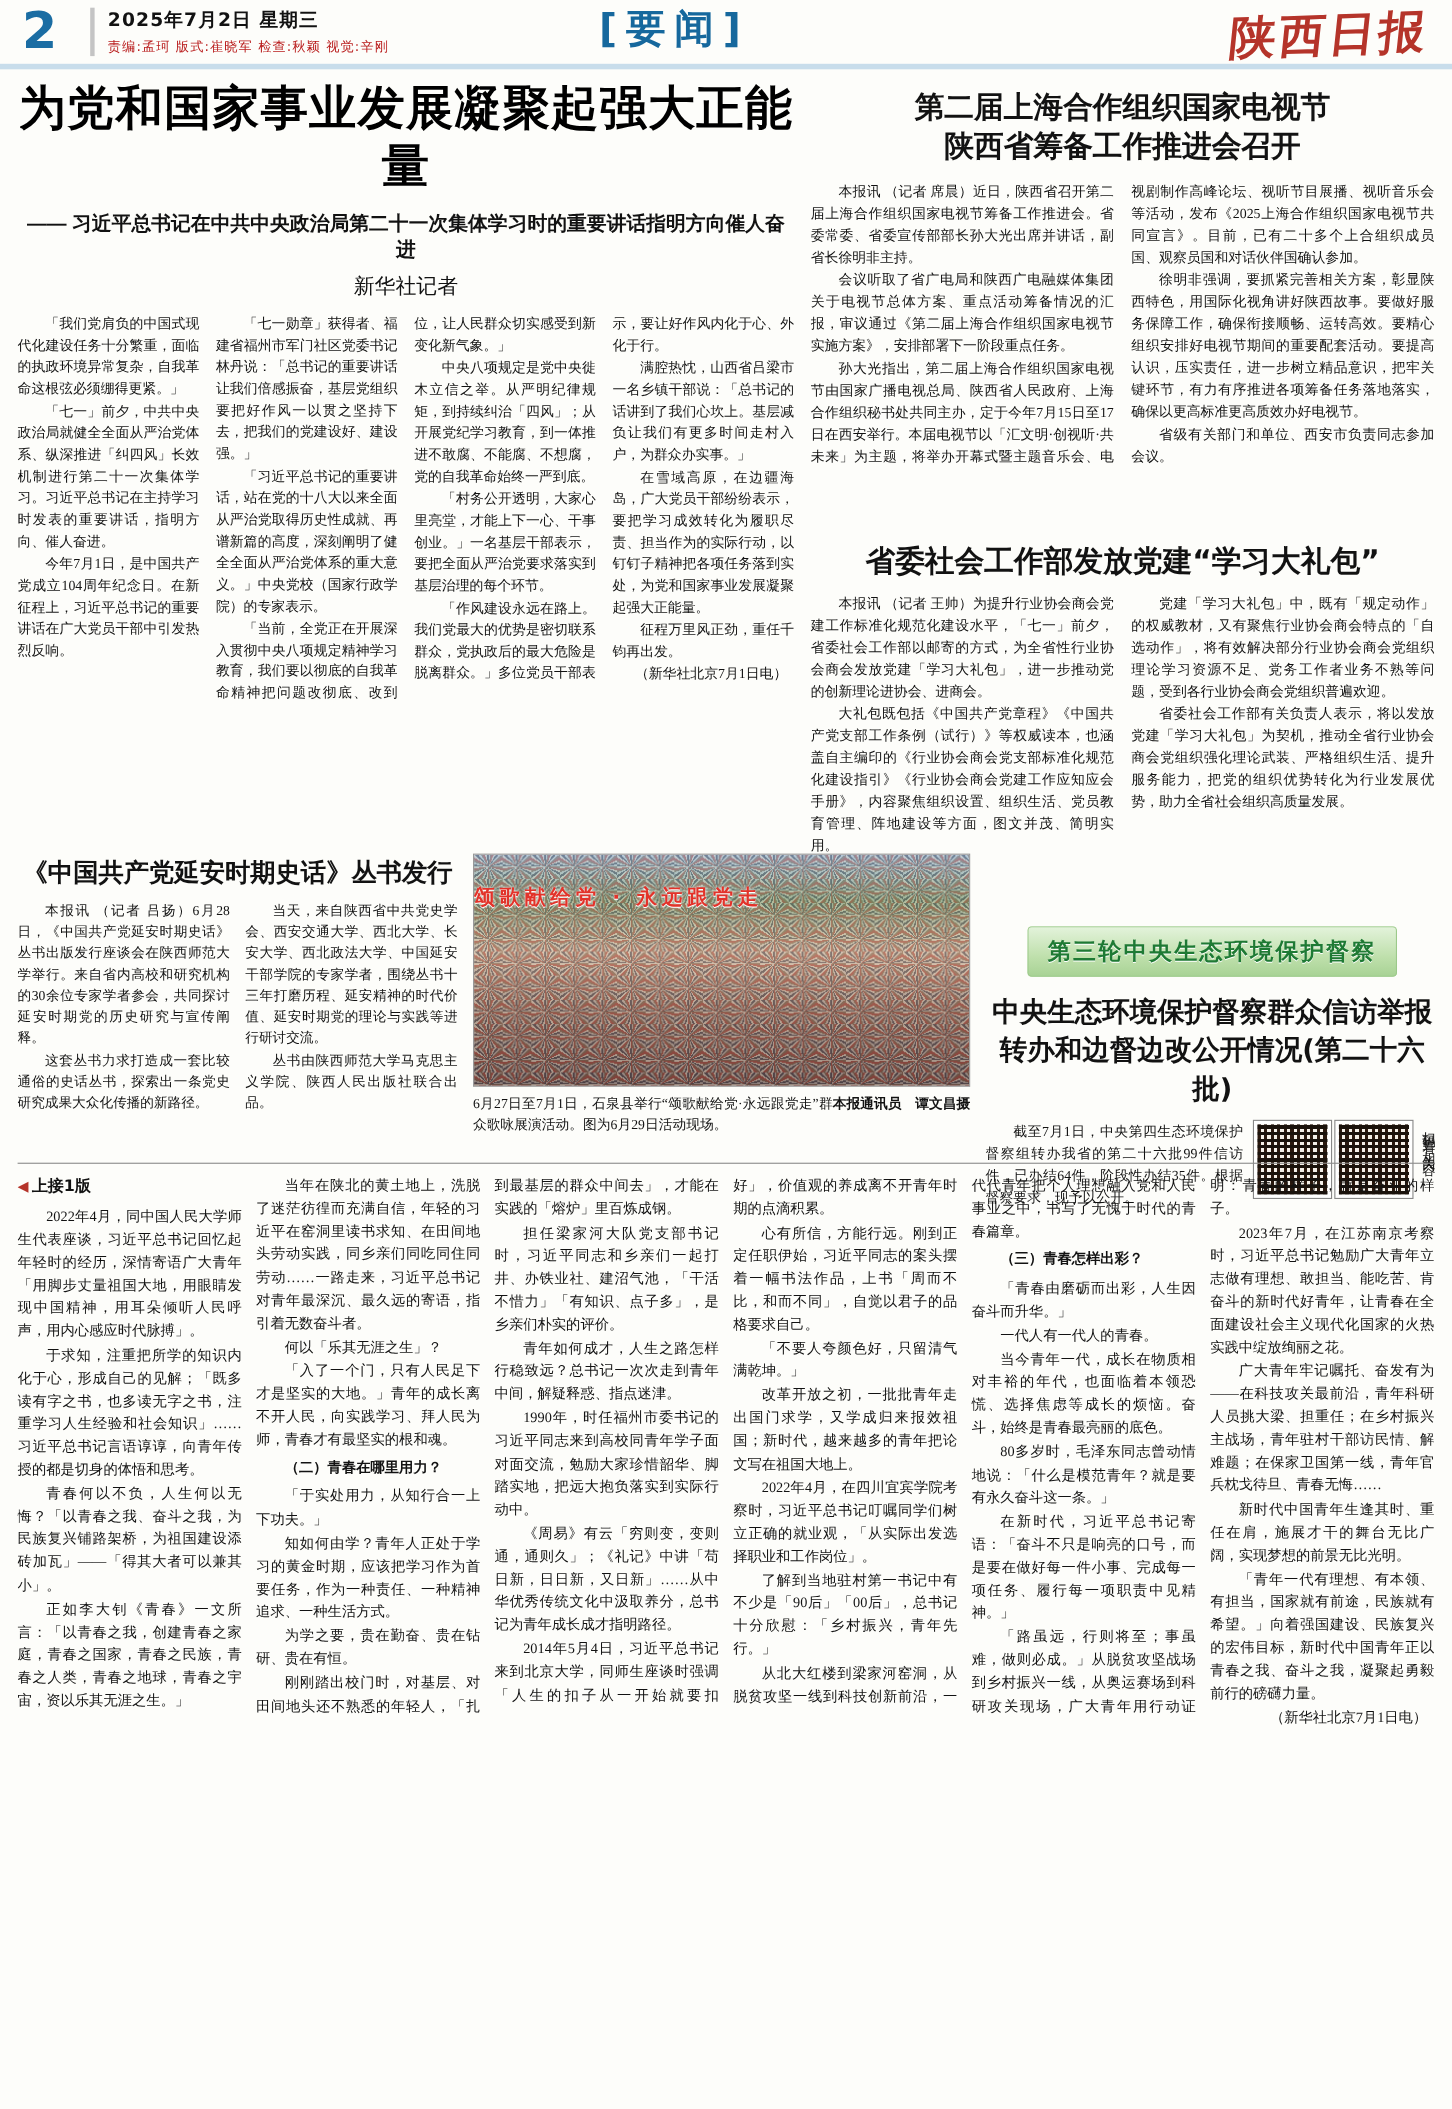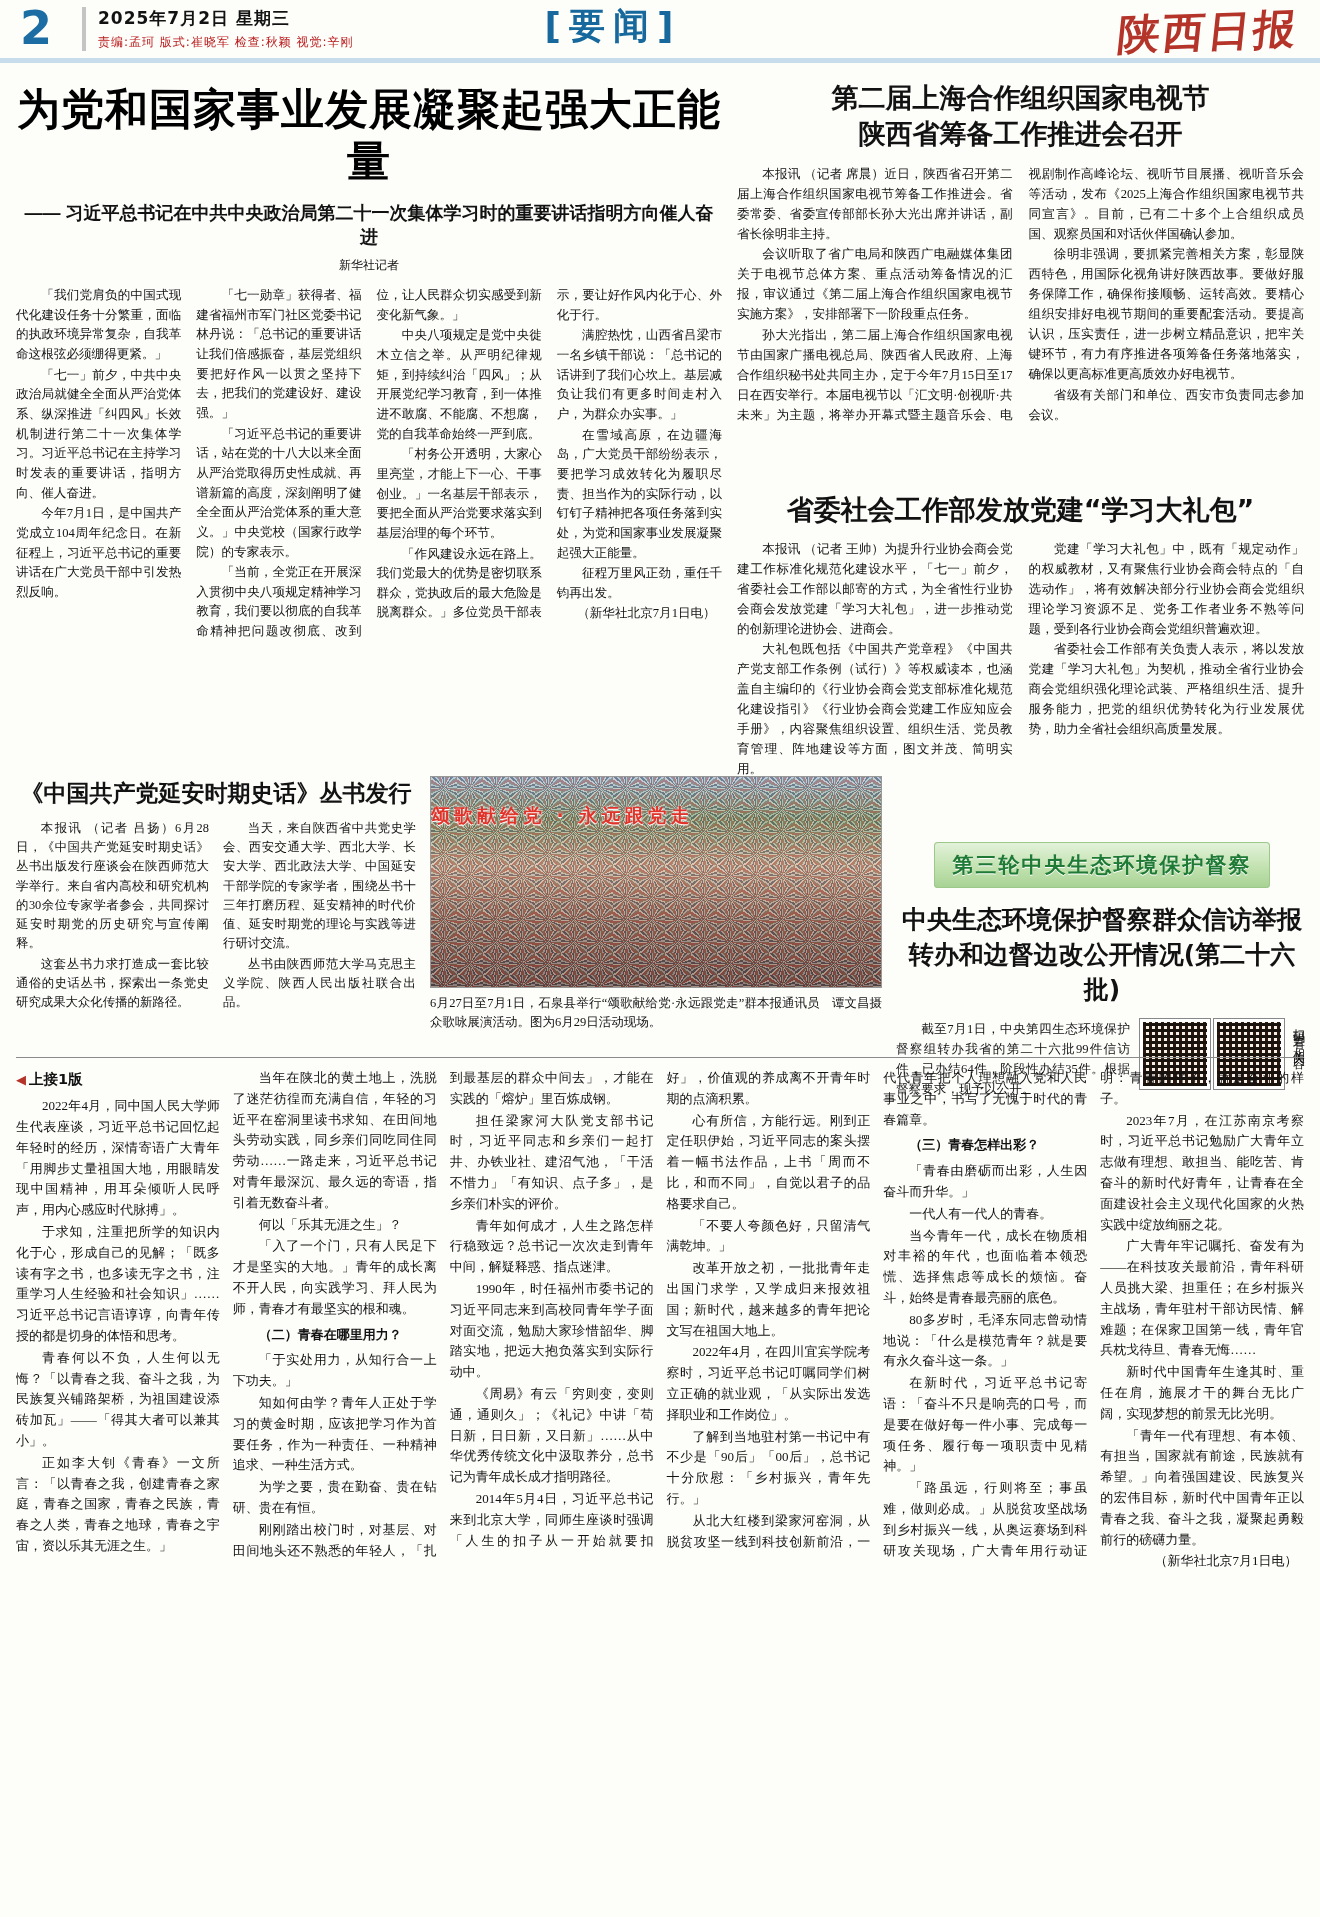--- a/index.html
+++ b/index.html
@@ -27,24 +27,24 @@
   
   .coltext { text-align:justify; overflow:hidden; }
   .coltext p { margin:0 0 1px 0; text-indent:2em; }
   .coltext p.subhead { font-family:"DejaVu Sans",sans-serif; font-weight:bold; margin:5px 0; }
   .coltext p.quote { }
   .coltext p.signoff { text-align:right; text-indent:0; padding-right:.5em; }
 
   
   .main-art { position:absolute; left:16px; top:74px; width:706px; }
   .main-art h1 { font-family:"DejaVu Sans",sans-serif; font-weight:900; font-size:43px;
-    letter-spacing:1px; text-align:center; line-height:1.2; margin:10px 0 14px; color:#000;}
+    letter-spacing:1px; text-align:center; line-height:1.2; margin:0 0 14px; color:#000;}
   .main-art .sub { font-family:Liberation Sans, sans-serif; font-weight:bold; font-size:18px;
     text-align:center; margin:2px 0 8px; }
-  .main-art .byline { text-align:center; font-size:12px; margin:8px 0 12px; }
+  .main-art .byline { text-align:center; font-size:19px; margin:8px 0 12px; }
   .main-body { height:520px; column-count:4; column-gap:15px; font-size:12.6px; line-height:1.56; }
 
   
   .tv-art { position:absolute; left:737px; top:80px; width:567px; }
   .tv-art h2 { font-family:"DejaVu Sans",sans-serif; font-weight:900; font-size:27px;
     text-align:center; line-height:1.35; margin-bottom:12px; }
   .tv-body { height:320px; column-count:2; column-gap:16px; font-size:12.6px; line-height:1.58; }
 
   .sw-art { position:absolute; left:737px; top:492px; width:567px; }
   .sw-art h2 { font-family:"DejaVu Sans",sans-serif; font-weight:900; font-size:27px;
@@ -63,21 +63,21 @@
       repeating-conic-gradient(from 15deg, rgba(178,44,40,.38) 0 9deg, rgba(252,240,224,.42) 9deg 16deg,
         rgba(46,48,70,.40) 16deg 25deg, rgba(245,245,245,.30) 25deg 33deg, rgba(120,80,60,.35) 33deg 40deg),
       linear-gradient(180deg,#9db8cf 0%,#7e9a70 20%,#c2a98f 42%,#8a6f5e 68%,#5f4a42 100%);
     background-size:26px 22px, 100% 100%;
   }
   .photo-overlay { position:absolute; left:0; right:0; top:26px; 
     font-family:"DejaVu Sans",sans-serif; font-weight:900; font-size:19px; color:#e2332a;
     letter-spacing:4px; text-shadow:0 0 3px #fff, 0 1px 0 #fff; }
   .caption { margin-top:6px; font-size:12.5px; line-height:1.55; text-align:justify; }
   .caption .cap-text { text-indent:2em;margin-top:34px; }
-  .caption .credit { float:right; font-weight:normal; }
+  .caption .credit { float:right; font-weight:bold; }
 
   
   .ducha { position:absolute; left:896px; top:842px; width:412px; }
   .banner { width:336px; height:46px; margin:0 auto 14px; border-radius:4px;
     background:linear-gradient(180deg,#e4f3dc 0%,#bfe0ac 60%,#a7d294 100%);
     box-shadow:inset 0 0 0 1px #9cc98a;
     text-align:center; line-height:46px; font-family:"DejaVu Sans",sans-serif; font-weight:900;
     font-size:21px; color:#1e7a34; letter-spacing:2px; text-shadow:0 1px 0 #fff; }
   .ducha h2 { font-family:"DejaVu Sans",sans-serif; font-weight:900; font-size:25px;
     text-align:center; line-height:1.4; }

